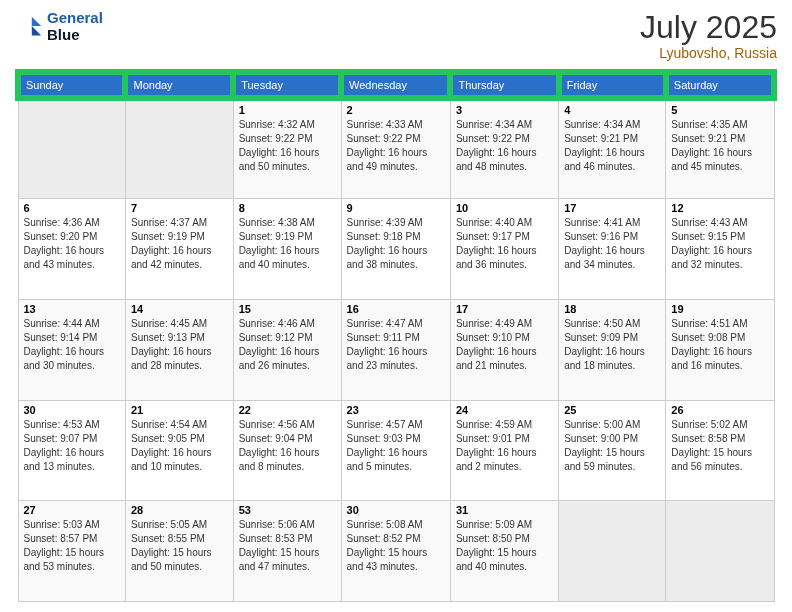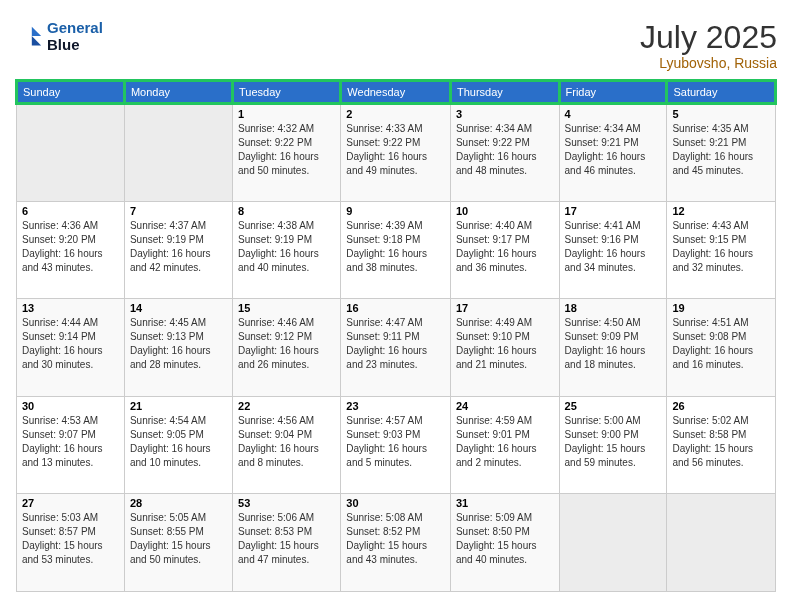--- a/index.html
+++ b/index.html
@@ -6,21 +6,21 @@
     body {
       width: 792px;
       height: 612px;
       font-family: Arial, sans-serif;
       background: #fff;
       overflow: hidden;
     }
     .page {
       width: 792px;
       height: 612px;
-      padding: 20px 15px;
+      padding: 10px 15px;
       display: flex;
       flex-direction: column;
       border-radius: 16px;
     }
     .header {
       display: flex;
       justify-content: space-between;
       align-items: flex-start;
       margin-bottom: 8px;
     }
@@ -61,21 +61,21 @@
       flex: 1;
       font-size: 10.5px;
     }
     .calendar-table thead tr th {
       background: #2a6fc9;
       color: #fff;
       padding: 4px 5px;
       text-align: left;
       font-size: 11px;
       font-weight: normal;
-      border: 3px solid #22c55e;
+      border: 6px solid #22c55e;
     }
     .calendar-table tbody tr td {
       border: 1px solid #ccc;
       vertical-align: top;
       padding: 3px 5px;
       width: 113px;
       min-height: 70px;
       height: 88px;
       background: #fff;
     }

